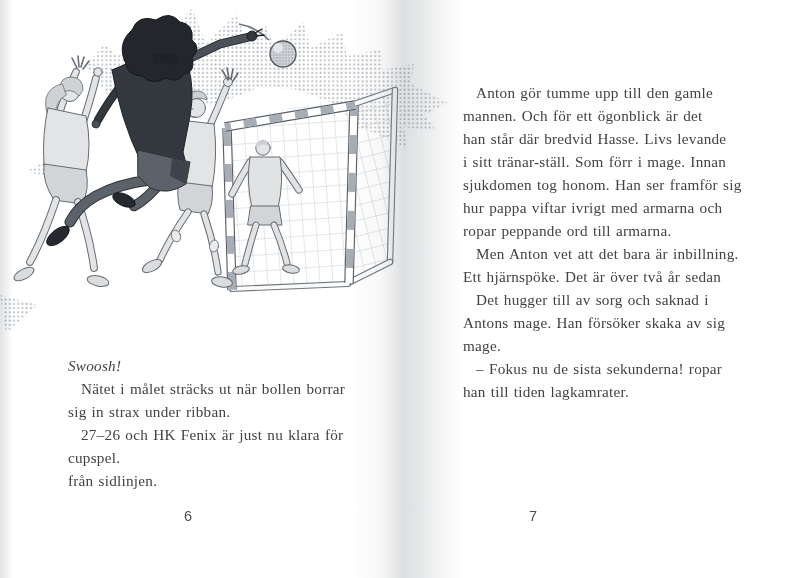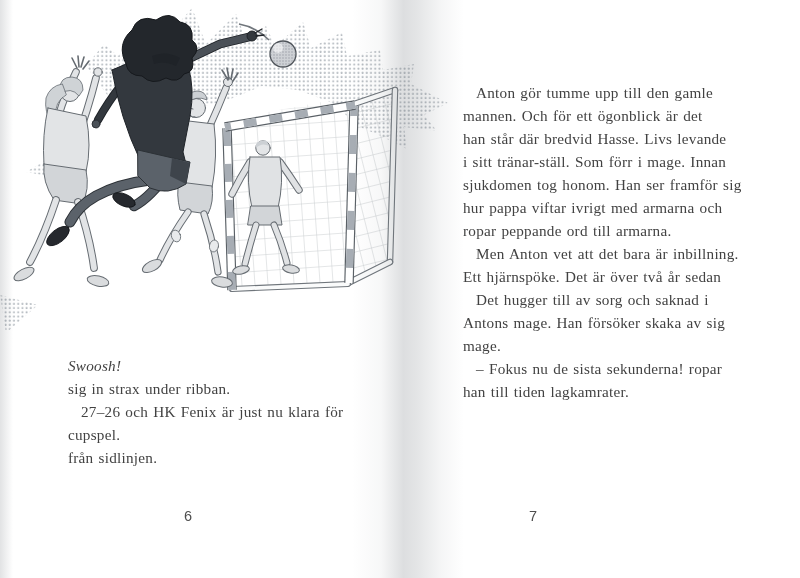--- a/index.html
+++ b/index.html
@@ -180,20 +180,21 @@
         <path d="M172 158 L190 163 L186 184 L170 176 Z" fill="#3e444b"></path>
         <circle cx="176" cy="58" r="8" fill="#50565d"></circle>
         <path d="M126 64 Q116 44 132 30 Q138 14 156 20 Q170 10 180 22 Q194 24 192 40 Q202 48 192 58 Q196 72 184 74 Q178 84 166 78 Q152 86 142 76 Q128 76 126 64 Z" fill="#23272c" stroke="#16191d" stroke-width="1"></path>
         <path d="M152 56 Q166 50 180 58 L176 66 Q164 60 154 64 Z" fill="#1f2328"></path>
       </g>
     </svg>
   </div>
 
   <div class="textblock" id="text-left">
       <div class="line italic">Swoosh!</div>
+      <div class="line indent">Nätet i målet sträcks ut när bollen borrar</div>
       <div class="line">sig in strax under ribban.</div>
       <div class="line indent">27–26 och HK Fenix är just nu klara för</div>
       <div class="line">cupspel.</div>
       <div class="line">från sidlinjen.</div>
     </div>
 
   <div class="textblock" id="text-right">
       <div class="line indent">Anton gör tumme upp till den gamle</div>
       <div class="line">mannen. Och för ett ögonblick är det</div>
       <div class="line">han står där bredvid Hasse. Livs levande</div>

